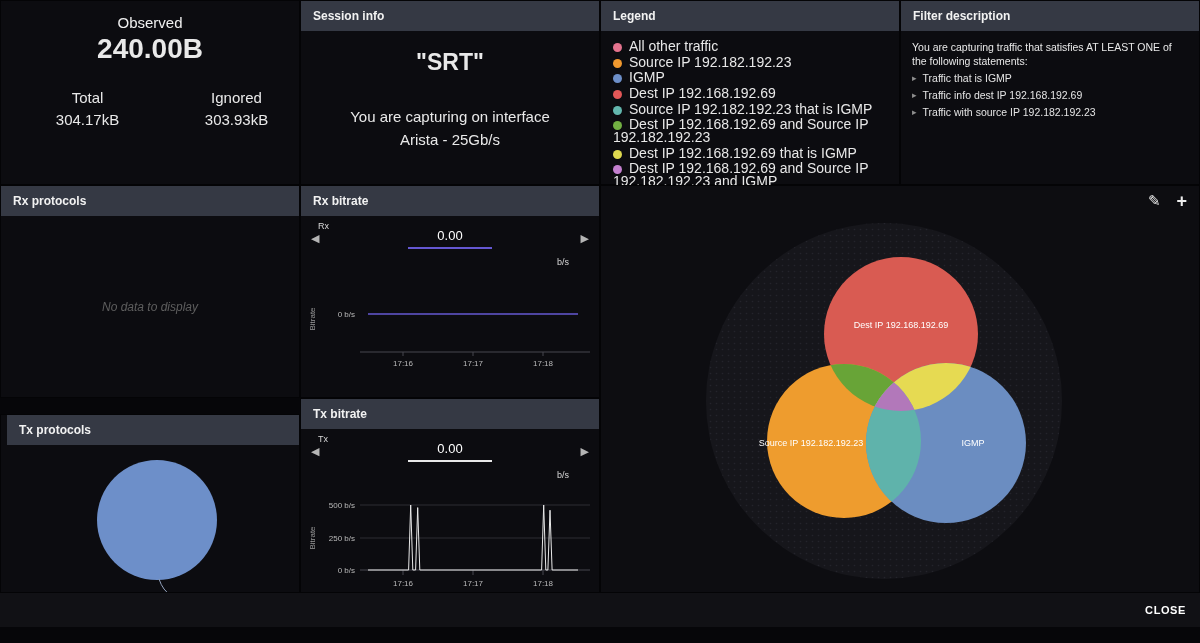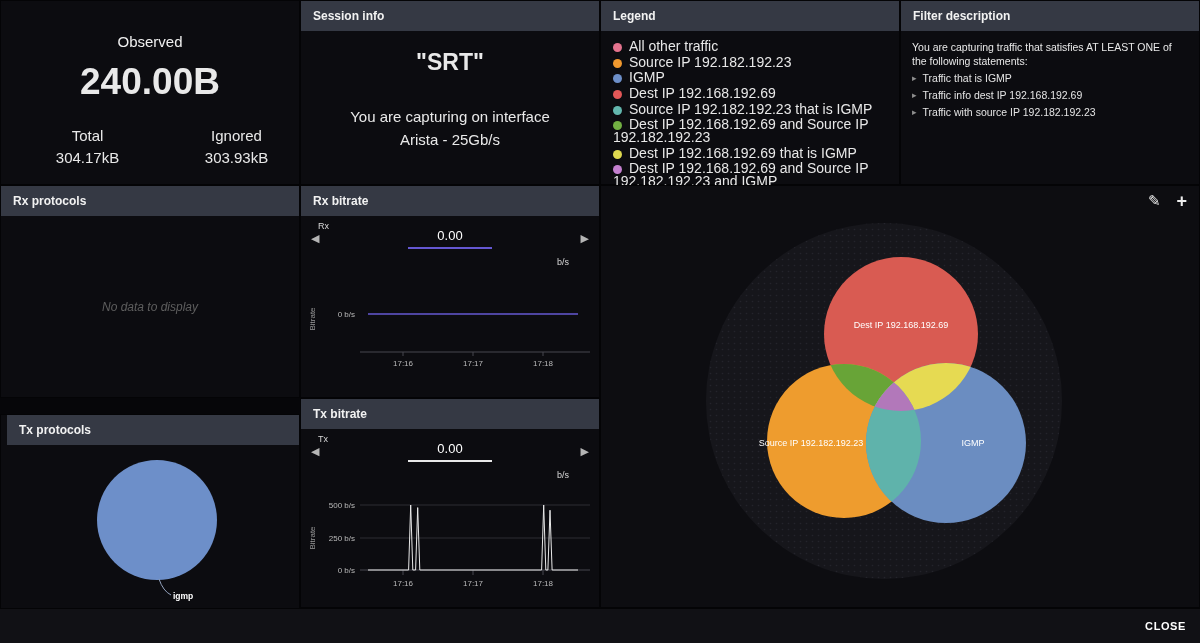--- a/index.html
+++ b/index.html
@@ -24,22 +24,22 @@
   #p-legend       { left:600px; top:0; width:300px; height:185px; }
   #p-filter       { left:900px; top:0; width:300px; height:185px; }
 
   #p-rx-protocols { left:0;   top:185px; width:300px; height:213px; }
   #p-rx-bitrate   { left:300px; top:185px; width:300px; height:213px; }
   #p-tx-protocols { left:0;   top:414px; width:300px; height:210px;padding-left:6px; }
   #p-tx-bitrate   { left:300px; top:398px; width:300px; height:210px; }
   #p-venn         { left:600px; top:185px; width:600px; height:423px; background:#0d0d11; }
 
   .traffic-body { text-align:center; padding-top:13px; }
-  .obs-label { font-size:15px; color:#f0f0f0;margin-top:19px; }
-  .obs-value { font-size:37px; font-weight:bold; margin-top:11px; }
+  .obs-label { font-size:15px; color:#f0f0f0; }
+  .obs-value { font-size:28px; font-weight:bold; margin-top:2px; }
   .tot-row { display:flex; margin-top:24px; }
   .tot-col { flex:1;margin-left:24px; }
   .tot-label { font-size:15px; }
   .tot-value { font-size:15px; margin-top:5px; }
 
   .session-body { text-align:center; padding-top:13px; }
   .sess-label { font-size:15px; }
   .sess-value { font-size:23px; font-weight:bold; margin-top:5px; }
   .cap-line1 { font-size:15px; margin-top:32px; }
   .cap-line2 { font-size:15px; margin-top:6px; }
@@ -81,21 +81,21 @@
   .pie-label { font-size:8.5px; font-weight:bold; fill:#ffffff; }
 
   
   .venn-tools { position:absolute; top:6px; right:12px; display:flex; gap:16px; z-index:2; }
   .tool { color:#ededed; font-size:15px; cursor:pointer; line-height:18px; }
   .tool.plus { font-size:18px; font-weight:bold; }
   .venn-label { font-size:9px; fill:#ffffff; }
 
   
   #bottom-bar {
-    position:absolute; left:0; top:608px; width:1200px; height:35px;
+    position:absolute; left:0; top:592px; width:1200px; height:35px;
     background:#111115; border-top:1px solid #040406;
     display:flex; align-items:center; justify-content:flex-end; padding:0 14px;
   }
   .close-btn {
     background:none; border:none; color:#ffffff; font-size:11px; font-weight:bold;
     letter-spacing:0.6px; cursor:pointer; font-family:"Liberation Sans", sans-serif;
   }
 </style>
 </head>
 <body>

